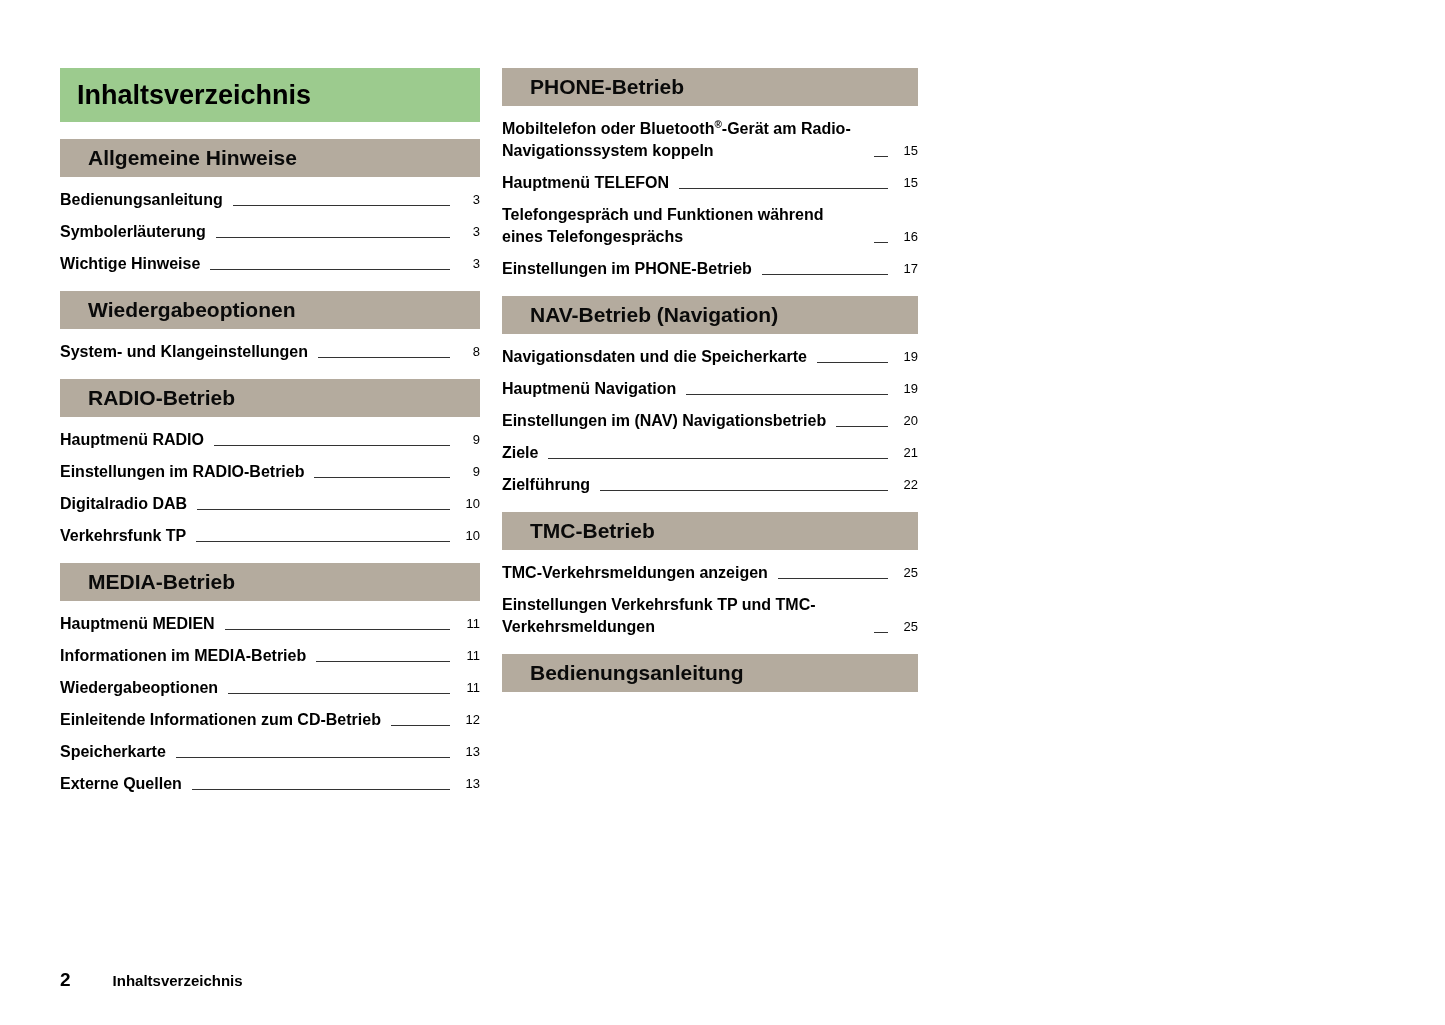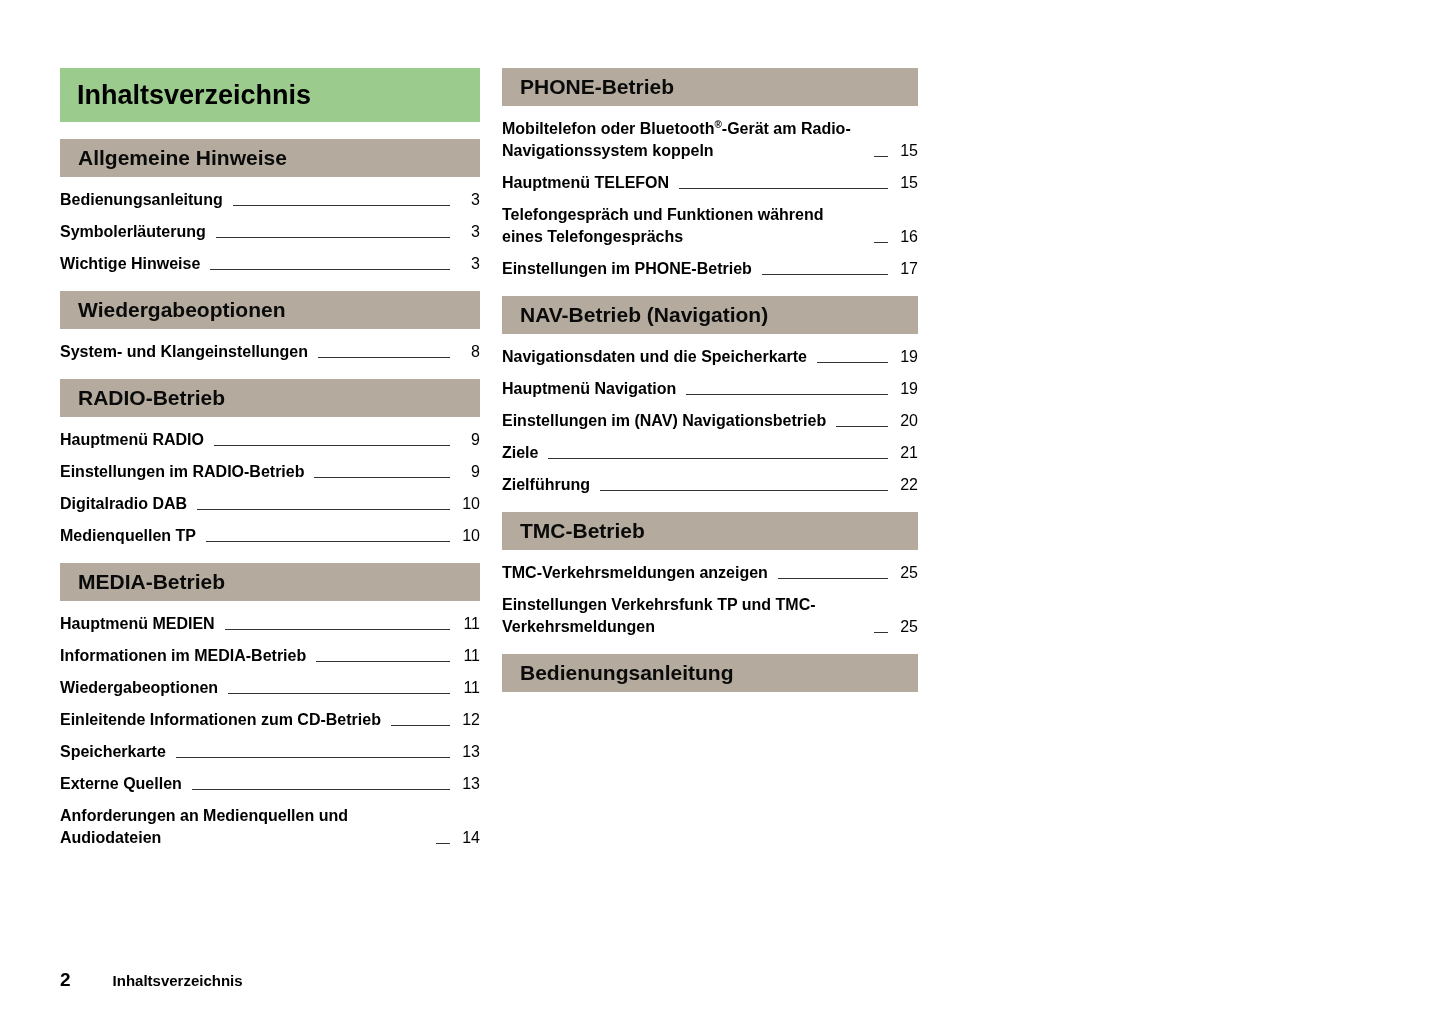--- a/index.html
+++ b/index.html
@@ -33,21 +33,21 @@
     font-size: 27px;
     font-weight: bold;
     color: #000;
     margin-bottom: 17px;
   }
 
   .section-header {
     background: var(--section-bg, #b4ab9e);
     height: 38px;
     line-height: 38px;
-    padding-left: 18px;
+    padding-left: 28px;
     font-size: 21px;
     font-weight: bold;
     color: #0a0a0a;
     margin: 16px 0 12px 0;
   }
   .sections > .section-header:first-child { margin-top: 0; }
 
   .entry {
     display: flex;
     align-items: flex-end;
@@ -64,21 +64,21 @@
     line-height: 0;
   }
   .leader {
     flex: 1 1 14px;
     min-width: 14px;
     border-bottom: 1px solid var(--leader-color, #333);
     margin: 0 8px 5px 10px;
     height: 1px;
   }
   .entry-page {
-    font-size: 16px;
+    font-size: 13px;
     font-weight: normal;
     line-height: 22px;
     min-width: 22px;
     text-align: right;
     flex: 0 0 auto;
   }
 
   .footer {
     position: absolute;
     left: 60px;
@@ -137,21 +137,21 @@
             <span class="entry-label">Einstellungen im RADIO-Betrieb</span>
             <span class="leader"></span>
             <span class="entry-page">9</span>
           </div>
           <div class="entry">
             <span class="entry-label">Digitalradio DAB</span>
             <span class="leader"></span>
             <span class="entry-page">10</span>
           </div>
           <div class="entry">
-            <span class="entry-label">Medienquellen TP</span>
+            <span class="entry-label">Verkehrsfunk TP</span>
             <span class="leader"></span>
             <span class="entry-page">10</span>
           </div>
           <div class="section-header">MEDIA-Betrieb</div>
           <div class="entry">
             <span class="entry-label">Hauptmenü MEDIEN</span>
             <span class="leader"></span>
             <span class="entry-page">11</span>
           </div>
           <div class="entry">
@@ -171,25 +171,20 @@
           </div>
           <div class="entry">
             <span class="entry-label">Speicherkarte</span>
             <span class="leader"></span>
             <span class="entry-page">13</span>
           </div>
           <div class="entry">
             <span class="entry-label">Externe Quellen</span>
             <span class="leader"></span>
             <span class="entry-page">13</span>
-          </div>
-          <div class="entry">
-            <span class="entry-label">Anforderungen an Medienquellen und Audiodateien</span>
-            <span class="leader"></span>
-            <span class="entry-page">14</span>
           </div>
         </div>
     </div>
     <div class="column-right">
       <div class="sections">
           <div class="section-header">PHONE-Betrieb</div>
           <div class="entry">
             <span class="entry-label">Mobiltelefon oder Bluetooth<sup>®</sup>-Gerät am Radio-Navigationssystem koppeln</span>
             <span class="leader"></span>
             <span class="entry-page">15</span>

